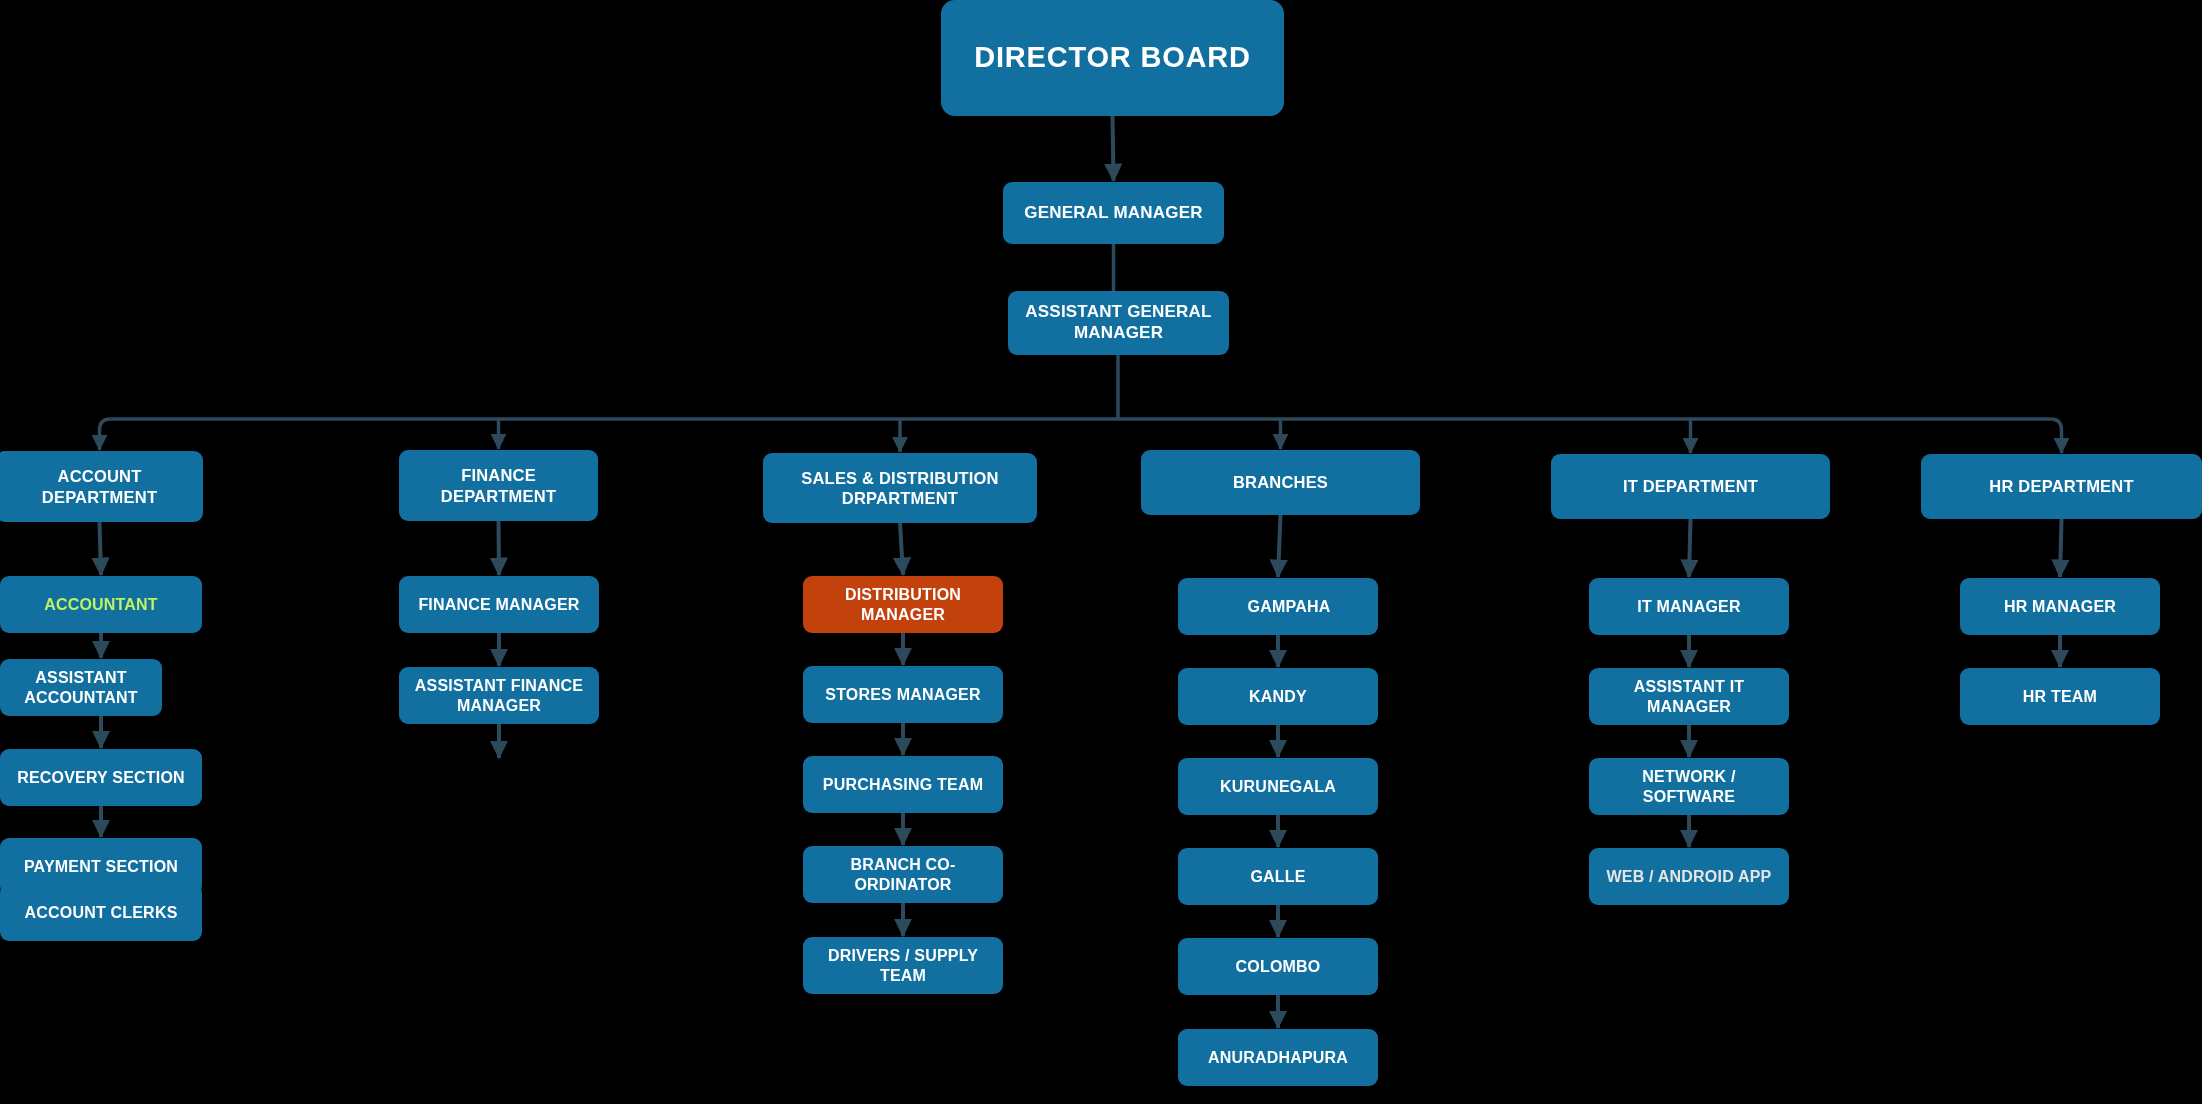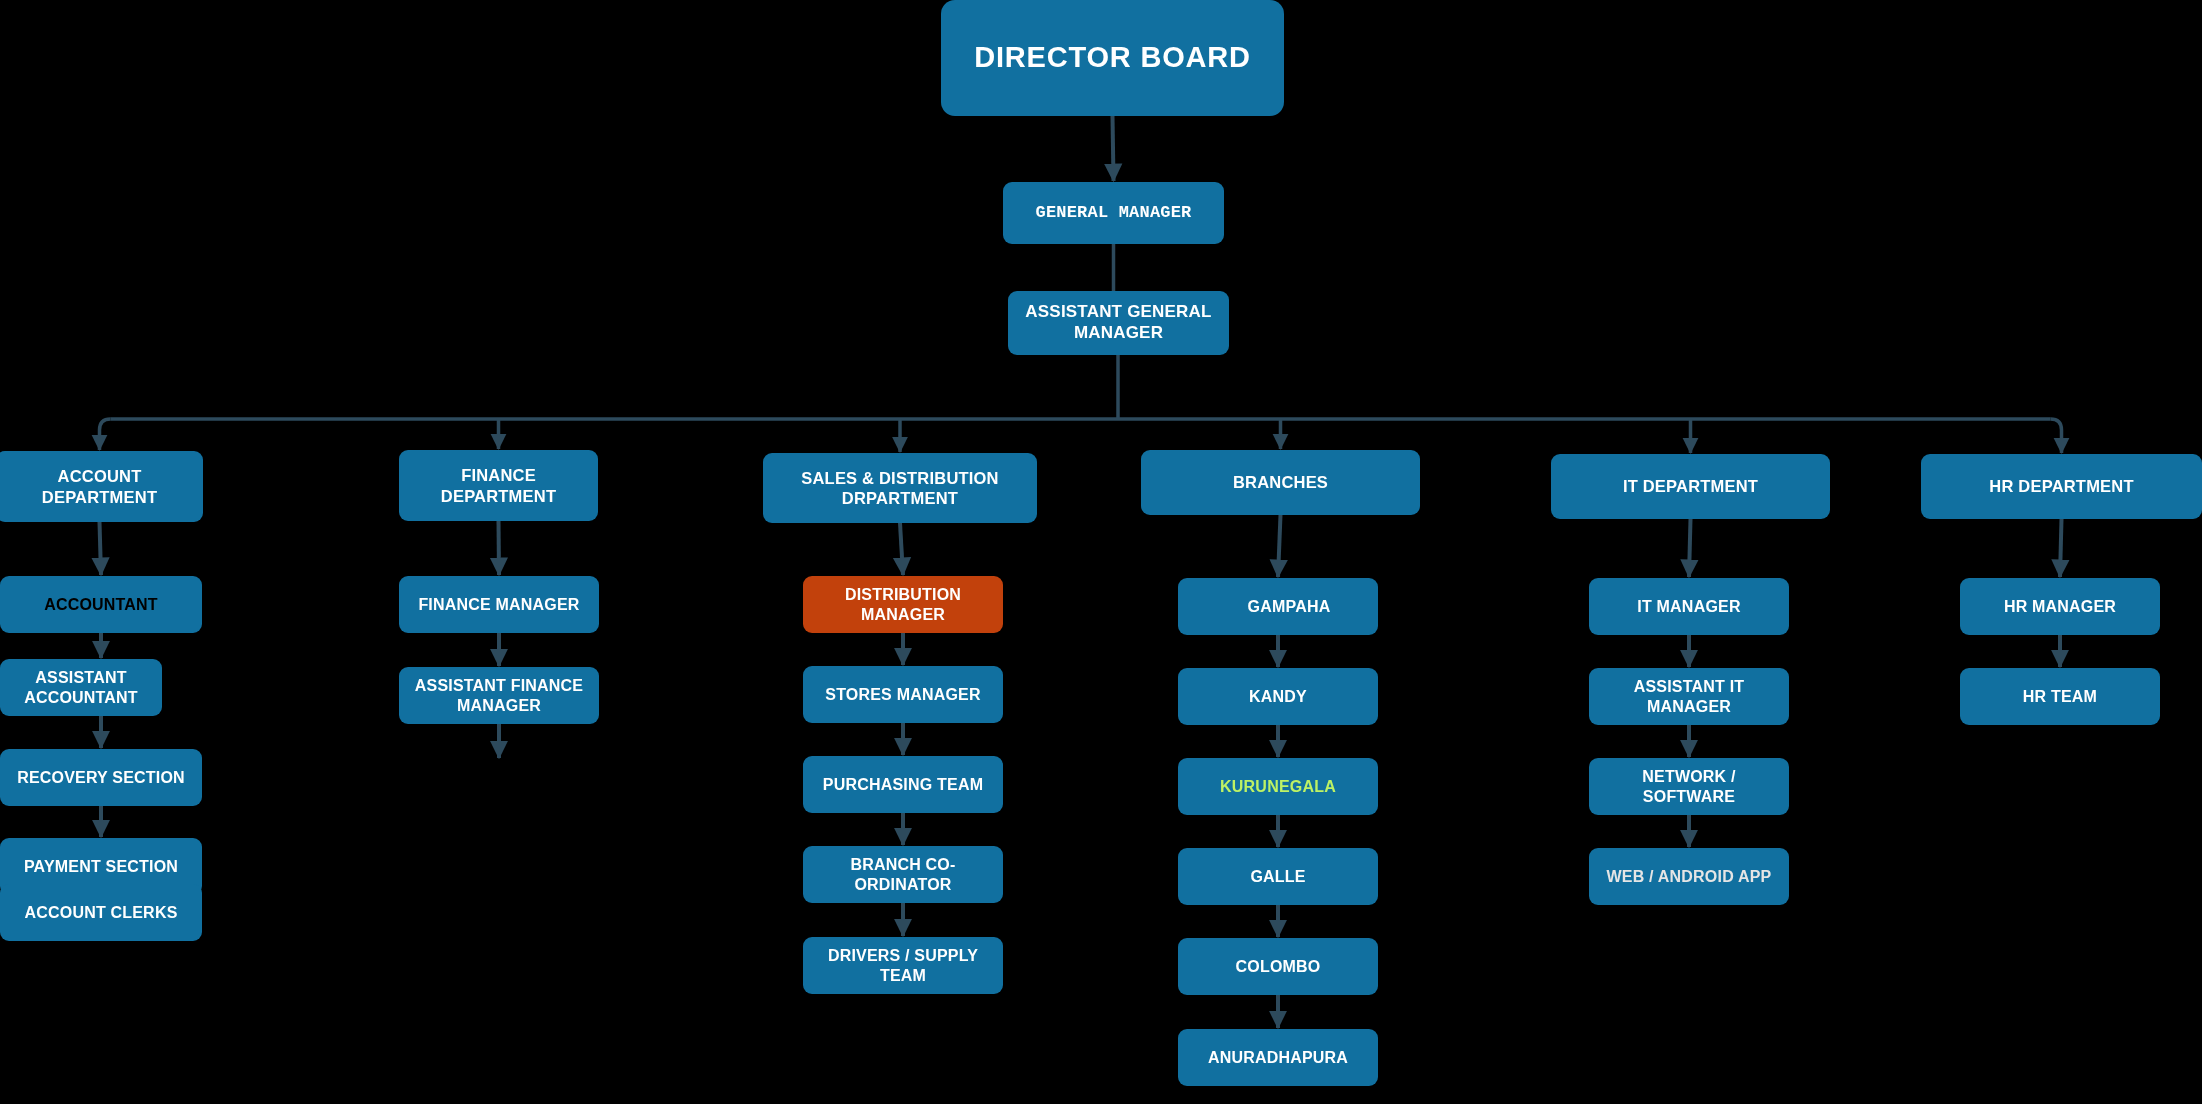--- a/index.html
+++ b/index.html
@@ -94,21 +94,21 @@
       <path d="M 110.5 419 Q 99.5 419 99.5 430 L 99.5 450" stroke="#2d4a5c" stroke-width="3.5" fill="none" stroke-linecap="butt" stroke-linejoin="round" marker-end="url(#arrowhead)"></path>
       <path d="M 498.5 419 L 498.5 449" stroke="#2d4a5c" stroke-width="3.5" fill="none" stroke-linecap="butt" stroke-linejoin="round" marker-end="url(#arrowhead)"></path>
       <path d="M 900 419 L 900 452" stroke="#2d4a5c" stroke-width="3.5" fill="none" stroke-linecap="butt" stroke-linejoin="round" marker-end="url(#arrowhead)"></path>
       <path d="M 1280.5 419 L 1280.5 449" stroke="#2d4a5c" stroke-width="3.5" fill="none" stroke-linecap="butt" stroke-linejoin="round" marker-end="url(#arrowhead)"></path>
       <path d="M 1690.5 419 L 1690.5 453" stroke="#2d4a5c" stroke-width="3.5" fill="none" stroke-linecap="butt" stroke-linejoin="round" marker-end="url(#arrowhead)"></path>
       <path d="M 2050.5 419 Q 2061.5 419 2061.5 430 L 2061.5 453" stroke="#2d4a5c" stroke-width="3.5" fill="none" stroke-linecap="butt" stroke-linejoin="round" marker-end="url(#arrowhead)"></path>
     </svg>
 <div class="node root" style="left: 941px; top: 0px; width: 343px; height: 116px; background: rgb(17, 112, 160); color: rgb(255, 255, 255);">
       <span>DIRECTOR BOARD</span>
     </div>
-    <div class="node lvl1" style="left: 1003px; top: 182px; width: 221px; height: 62px; background: rgb(17, 112, 160); color: rgb(255, 255, 255); font-family: Liberation Mono, monospace;">
+    <div class="node lvl1" style="left: 1003px; top: 182px; width: 221px; height: 62px; background: rgb(17, 112, 160); color: rgb(255, 255, 255);">
       <span>GENERAL MANAGER</span>
     </div>
     <div class="node lvl1" style="left: 1008px; top: 291px; width: 221px; height: 64px; background: rgb(17, 112, 160); color: rgb(255, 255, 255);">
       <span>ASSISTANT GENERAL MANAGER</span>
     </div>
     <div class="node dept" style="left: -4px; top: 451px; width: 207px; height: 71px; background: rgb(17, 112, 160); color: rgb(255, 255, 255);">
       <span>ACCOUNT DEPARTMENT</span>
     </div>
     <div class="node dept" style="left: 399px; top: 450px; width: 199px; height: 71px; background: rgb(17, 112, 160); color: rgb(255, 255, 255);">
       <span>FINANCE DEPARTMENT</span>
@@ -118,21 +118,21 @@
     </div>
     <div class="node dept" style="left: 1141px; top: 450px; width: 279px; height: 65px; background: rgb(17, 112, 160); color: rgb(255, 255, 255);">
       <span>BRANCHES</span>
     </div>
     <div class="node dept" style="left: 1551px; top: 454px; width: 279px; height: 65px; background: rgb(17, 112, 160); color: rgb(255, 255, 255);">
       <span>IT DEPARTMENT</span>
     </div>
     <div class="node dept" style="left: 1921px; top: 454px; width: 281px; height: 65px; background: rgb(17, 112, 160); color: rgb(255, 255, 255);">
       <span>HR DEPARTMENT</span>
     </div>
-    <div class="node sub" style="left: 0px; top: 576px; width: 202px; height: 57px; background: rgb(17, 112, 160); color: #000000;">
+    <div class="node sub" style="left: 0px; top: 576px; width: 202px; height: 57px; background: rgb(17, 112, 160); color: #bef264;">
       <span>ACCOUNTANT</span>
     </div>
     <div class="node sub" style="left: 0px; top: 659px; width: 162px; height: 57px; background: rgb(17, 112, 160); color: rgb(255, 255, 255);">
       <span>ASSISTANT ACCOUNTANT</span>
     </div>
     <div class="node sub" style="left: 0px; top: 749px; width: 202px; height: 57px; background: rgb(17, 112, 160); color: rgb(255, 255, 255);">
       <span>RECOVERY SECTION</span>
     </div>
     <div class="node sub" style="left: 0px; top: 838px; width: 202px; height: 57px; background: rgb(17, 112, 160); color: rgb(255, 255, 255);">
       <span>PAYMENT SECTION</span>
@@ -160,21 +160,21 @@
     </div>
     <div class="node sub" style="left: 803px; top: 937px; width: 200px; height: 57px; background: rgb(17, 112, 160); color: rgb(255, 255, 255);">
       <span>DRIVERS / SUPPLY TEAM</span>
     </div>
     <div class="node sub" style="left: 1178px; top: 578px; width: 200px; height: 57px; background: rgb(17, 112, 160); color: rgb(255, 255, 255); padding-left: 28px;">
       <span>GAMPAHA</span>
     </div>
     <div class="node sub" style="left: 1178px; top: 668px; width: 200px; height: 57px; background: rgb(17, 112, 160); color: rgb(255, 255, 255);">
       <span>KANDY</span>
     </div>
-    <div class="node sub" style="left: 1178px; top: 758px; width: 200px; height: 57px; background: rgb(17, 112, 160); color: #bef264;">
+    <div class="node sub" style="left: 1178px; top: 758px; width: 200px; height: 57px; background: rgb(17, 112, 160); color: #ffffff;">
       <span>KURUNEGALA</span>
     </div>
     <div class="node sub" style="left: 1178px; top: 848px; width: 200px; height: 57px; background: rgb(17, 112, 160); color: rgb(255, 255, 255);">
       <span>GALLE</span>
     </div>
     <div class="node sub" style="left: 1178px; top: 938px; width: 200px; height: 57px; background: rgb(17, 112, 160); color: rgb(255, 255, 255);">
       <span>COLOMBO</span>
     </div>
     <div class="node sub" style="left: 1178px; top: 1029px; width: 200px; height: 57px; background: rgb(17, 112, 160); color: rgb(255, 255, 255);">
       <span>ANURADHAPURA</span>

